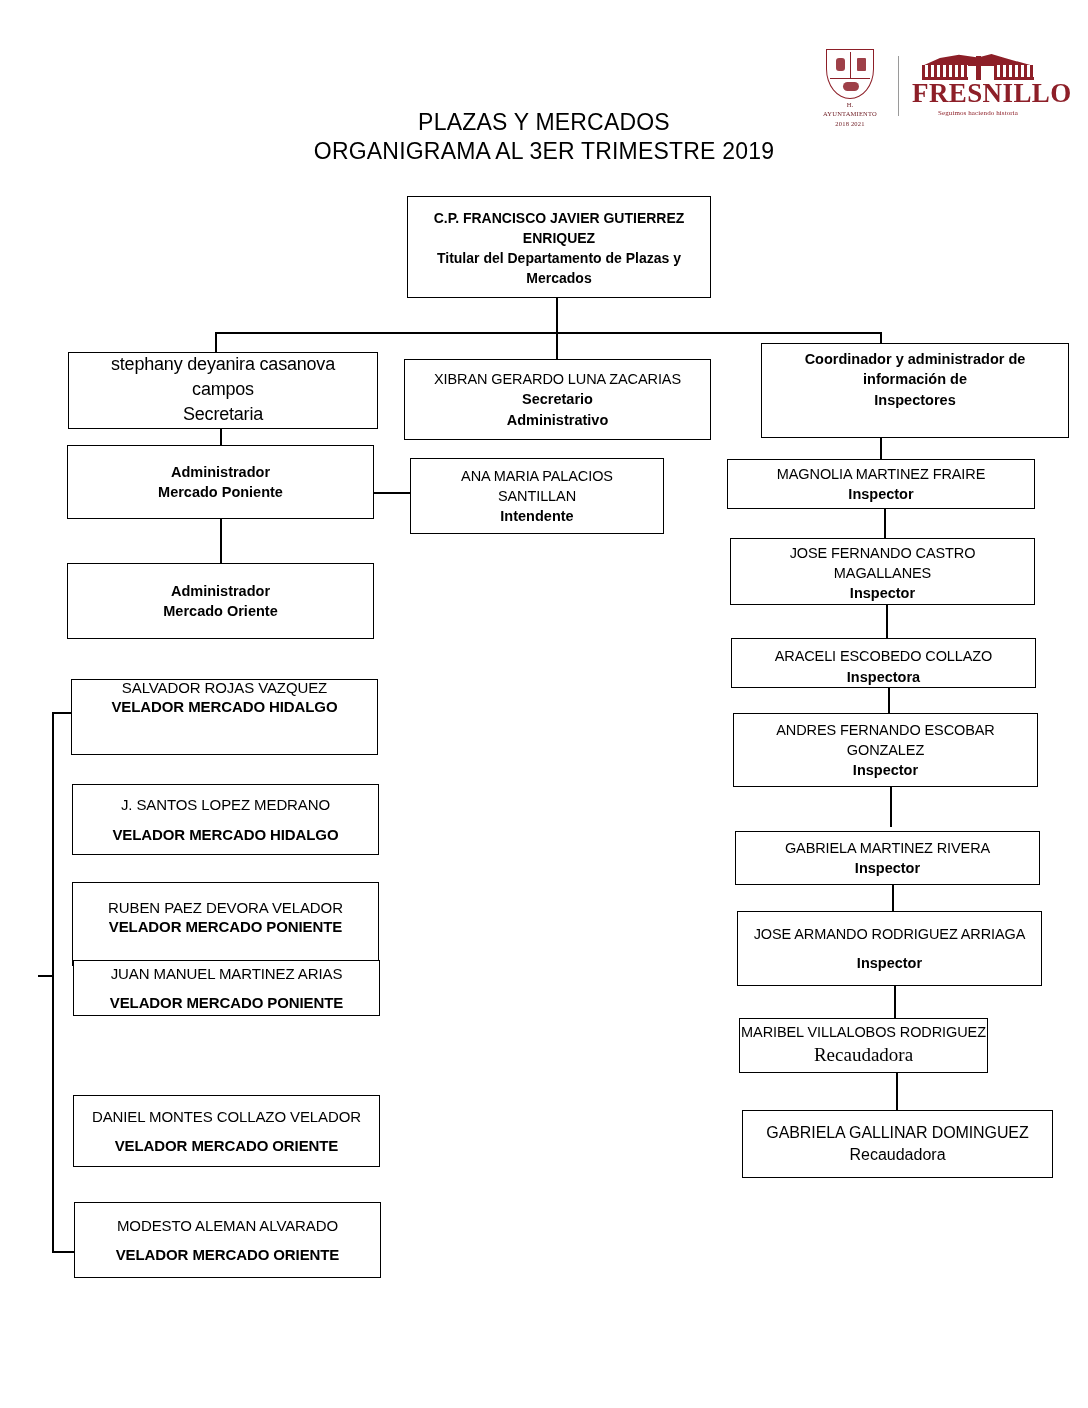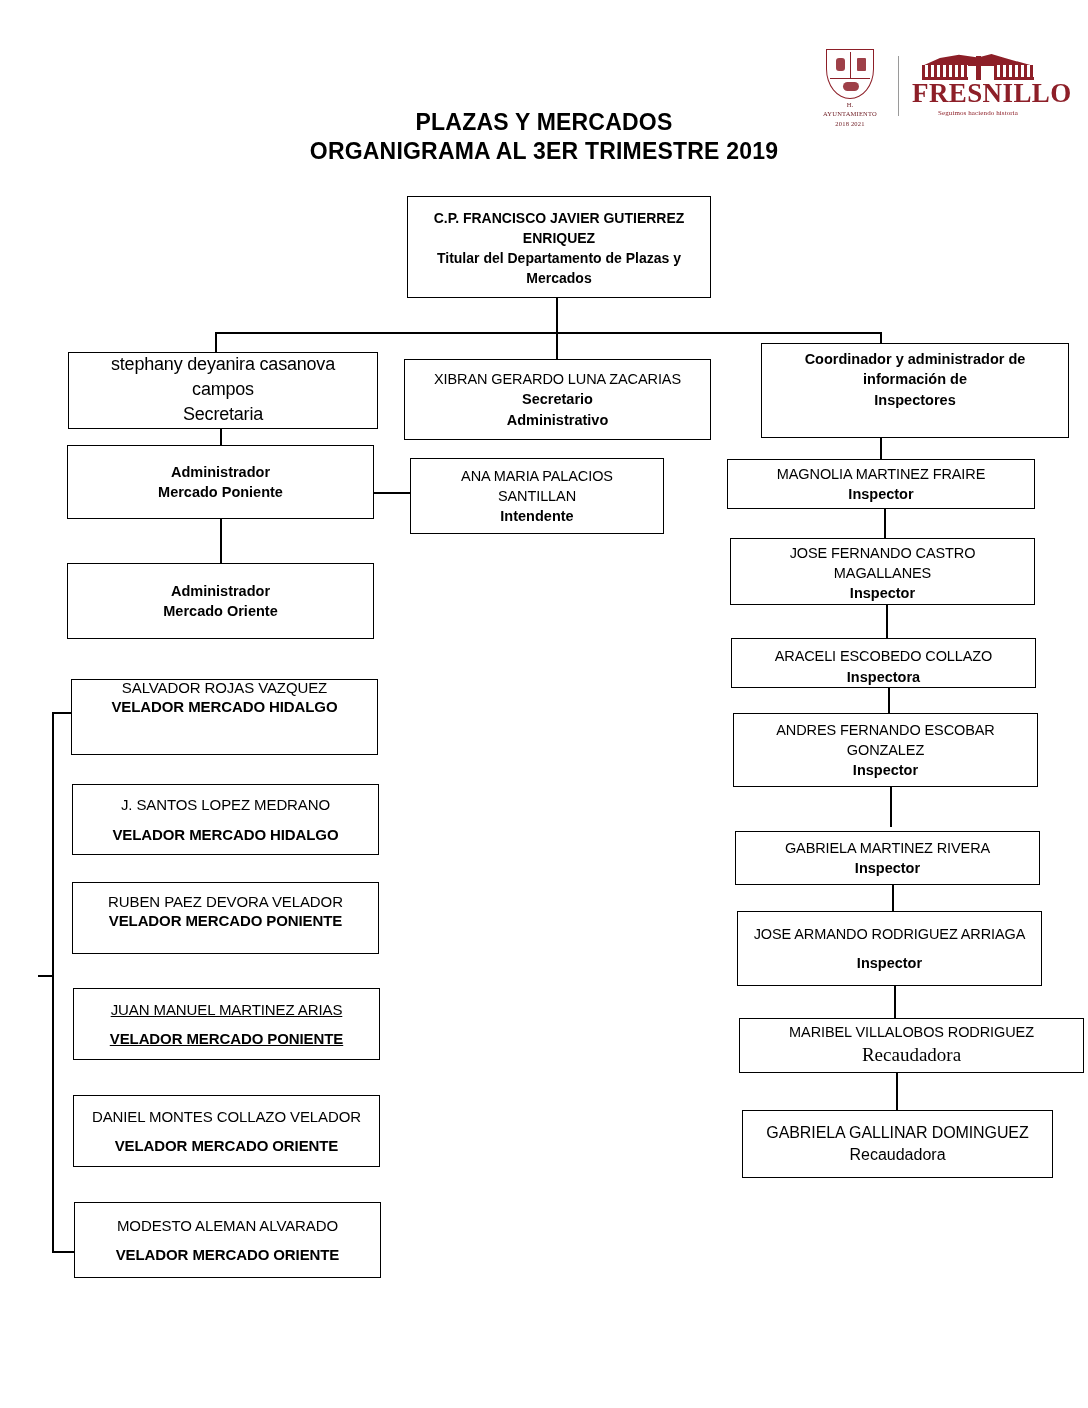--- a/index.html
+++ b/index.html
@@ -27,21 +27,21 @@
   
   .title-block {
     position: absolute;
     left: 0;
     top: 108px;
     width: 1088px;
     text-align: center;
     line-height: 1.28;
   }
   .title-line {
-    font-weight: bold;
+    font-weight: normal;
     font-size: 23px;
     letter-spacing: 0.2px;
   }
 
   
   .logos {
     position: absolute;
     left: 812px;
     top: 48px;
     width: 232px;
@@ -336,26 +336,26 @@
   <div class="node lh-tight" style="left:71px; top:679px; width:307px; height:76px; padding-bottom:40px;">
     <span class="ln name-smallcaps">SALVADOR ROJAS VAZQUEZ</span>
     <span class="ln role-smallcaps">VELADOR MERCADO HIDALGO</span>
   </div>
 
   <div class="node lh-loose" style="left:72px; top:784px; width:307px; height:71px;">
     <span class="ln name-smallcaps">J. SANTOS LOPEZ MEDRANO</span>
     <span class="ln role-smallcaps">VELADOR MERCADO HIDALGO</span>
   </div>
 
-  <div class="node lh-tight" style="left:72px; top:882px; width:307px; height:72px; padding-bottom:14px;">
+  <div class="node lh-tight" style="left:72px; top:882px; width:307px; height:84px; padding-bottom:14px;">
     <span class="ln name-smallcaps">RUBEN PAEZ DEVORA VELADOR</span>
     <span class="ln role-smallcaps">VELADOR MERCADO PONIENTE</span>
   </div>
 
-  <div class="node lh-loose" style="left:73px; top:988px; width:307px; height:72px;text-decoration:underline;">
+  <div class="node lh-loose" style="left:73px; top:960px; width:307px; height:56px;">
     <span class="ln name-smallcaps">JUAN MANUEL MARTINEZ ARIAS</span>
     <span class="ln role-smallcaps">VELADOR MERCADO PONIENTE</span>
   </div>
 
   <div class="node lh-loose" style="left:73px; top:1095px; width:307px; height:72px;">
     <span class="ln name-smallcaps">DANIEL MONTES COLLAZO VELADOR</span>
     <span class="ln role-smallcaps">VELADOR MERCADO ORIENTE</span>
   </div>
 
   <div class="node lh-loose" style="left:74px; top:1202px; width:307px; height:76px;">
@@ -388,21 +388,21 @@
   <div class="node lh-normal" style="left:735px; top:831px; width:305px; height:54px;">
     <span class="ln name-cond">GABRIELA MARTINEZ RIVERA</span>
     <span class="ln role-bold">Inspector</span>
   </div>
 
   <div class="node lh-loose" style="left:737px; top:911px; width:305px; height:75px;">
     <span class="ln name-cond">JOSE ARMANDO RODRIGUEZ ARRIAGA</span>
     <span class="ln role-bold">Inspector</span>
   </div>
 
-  <div class="node lh-normal" style="left:739px; top:1018px; width:345px; height:55px;align-items:flex-end;">
+  <div class="node lh-normal" style="left:739px; top:1018px; width:249px; height:55px;align-items:flex-end;">
     <span class="ln name-cond">MARIBEL VILLALOBOS RODRIGUEZ</span>
     <span class="ln role-serif">Recaudadora</span>
   </div>
 
   <div class="node thin-border lh-normal" style="left:742px; top:1110px; width:311px; height:68px;">
     <span class="ln name-light">GABRIELA GALLINAR DOMINGUEZ</span>
     <span class="ln role-light">Recaudadora</span>
   </div>
 
 </div>

